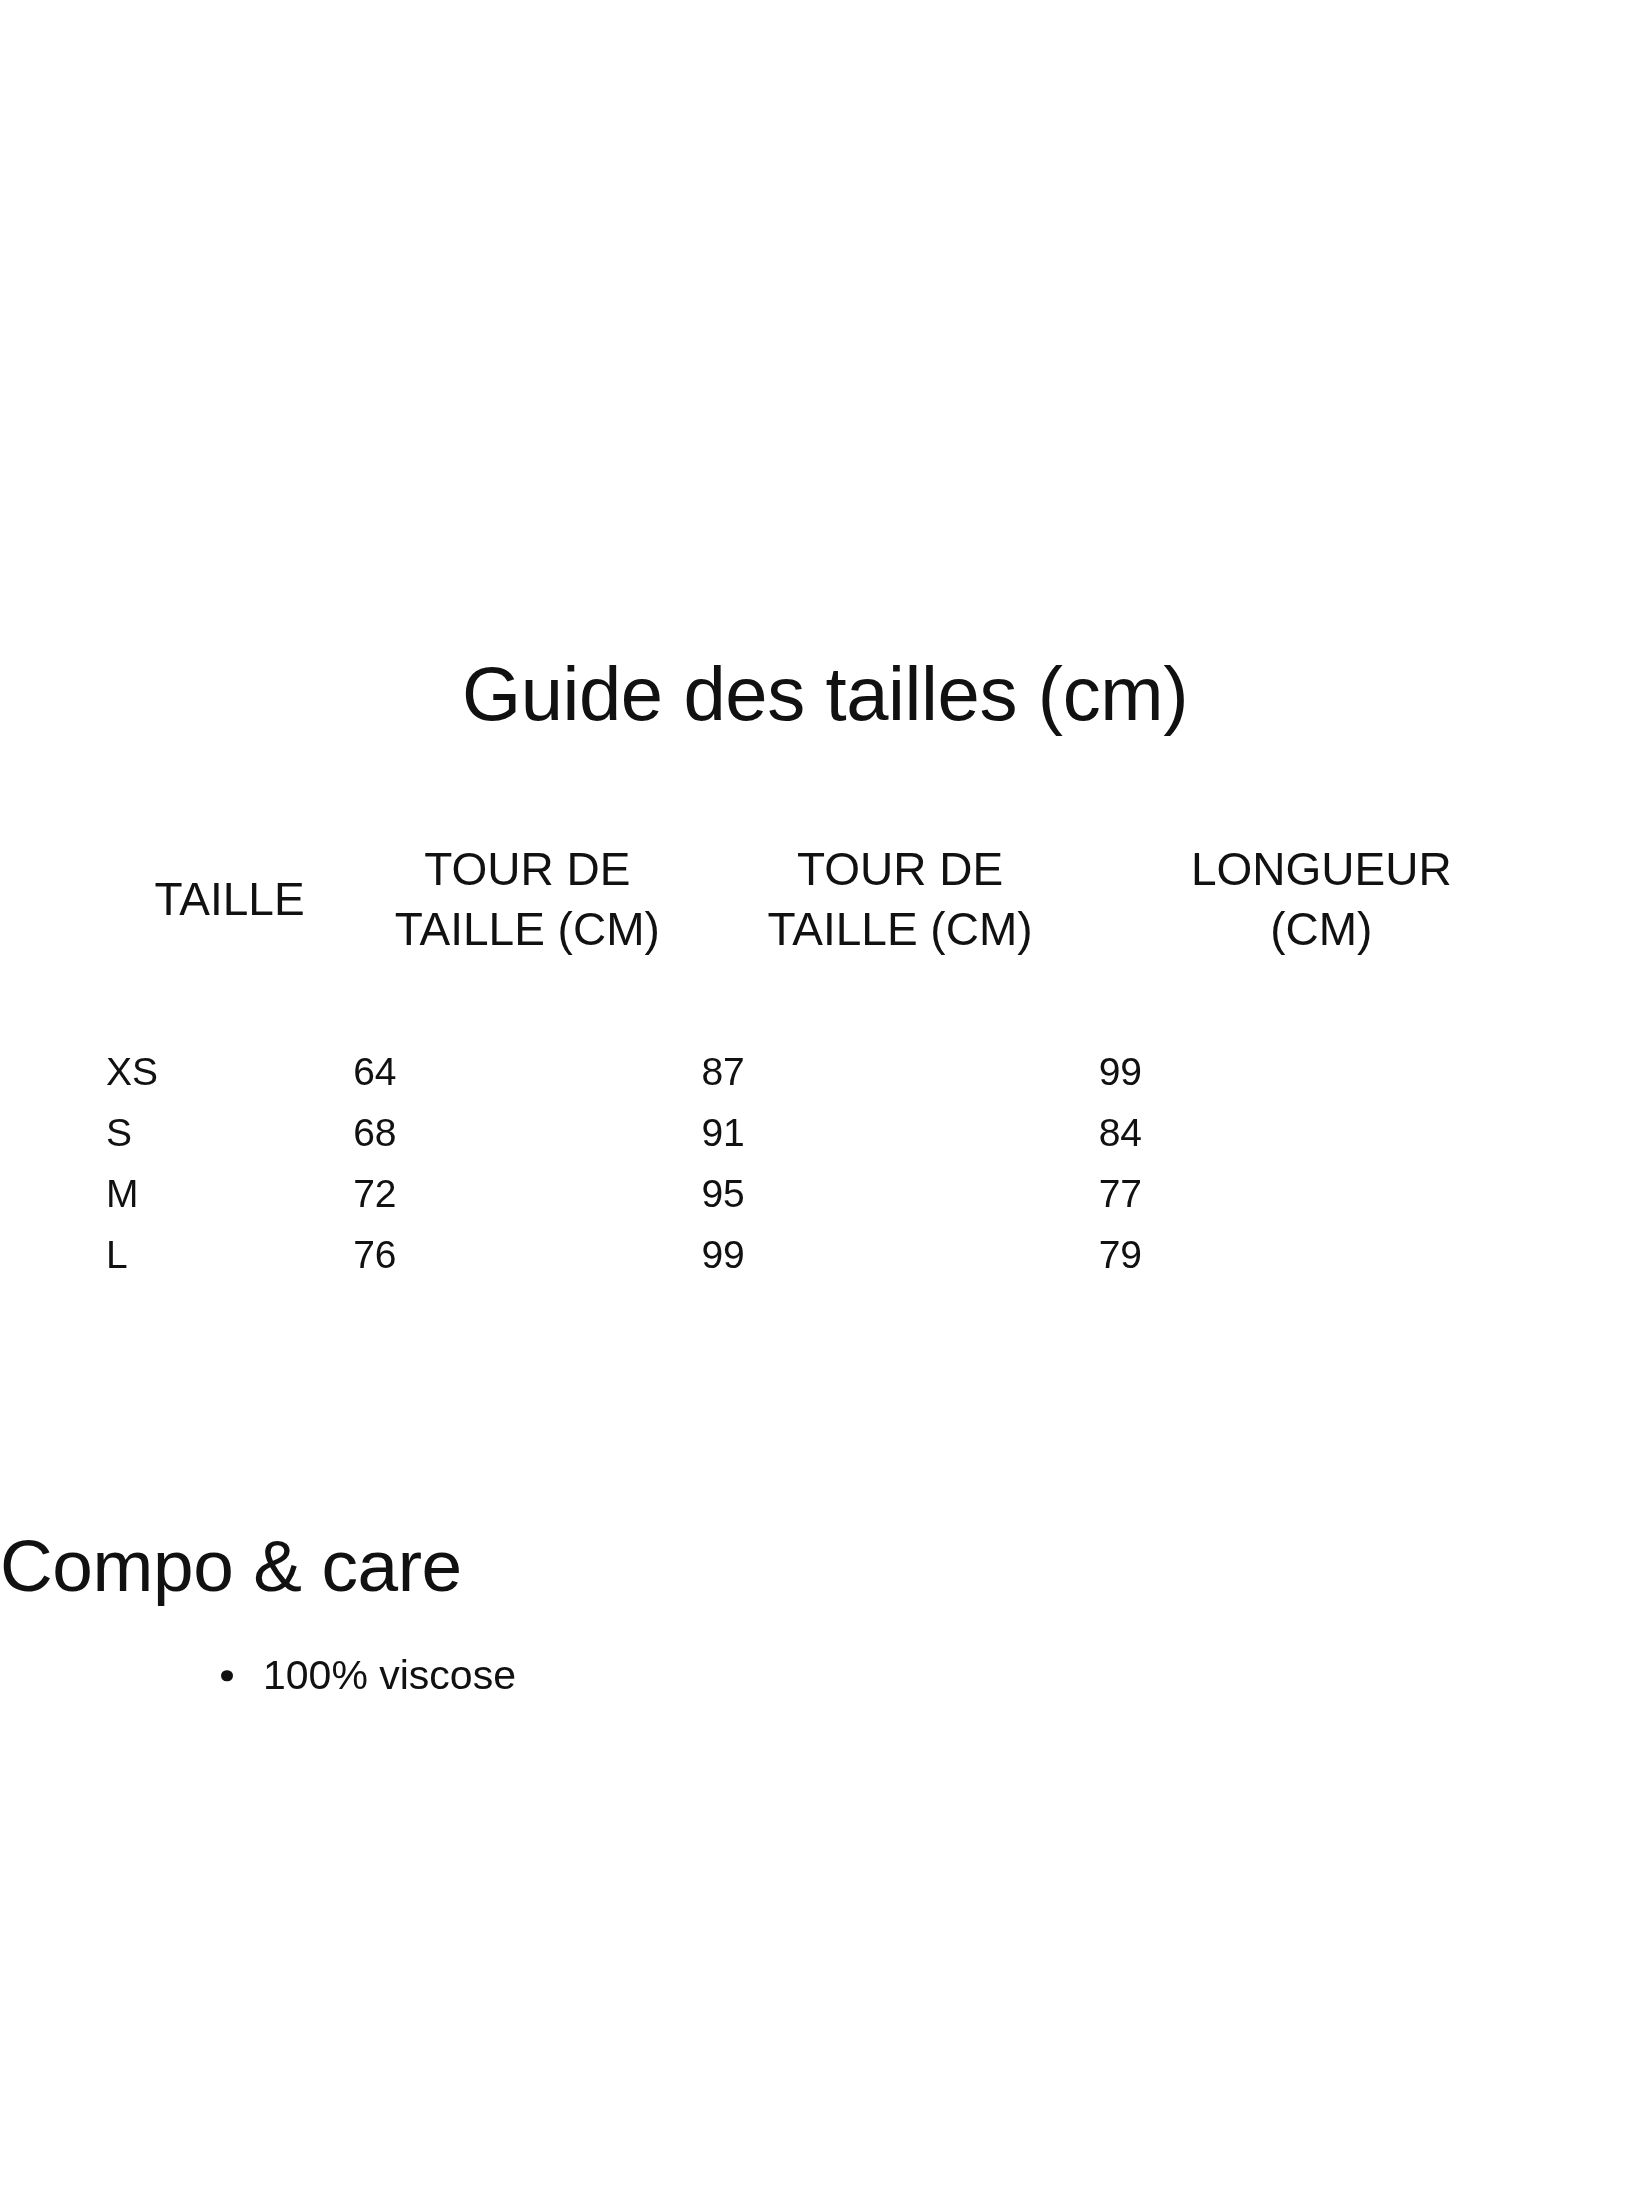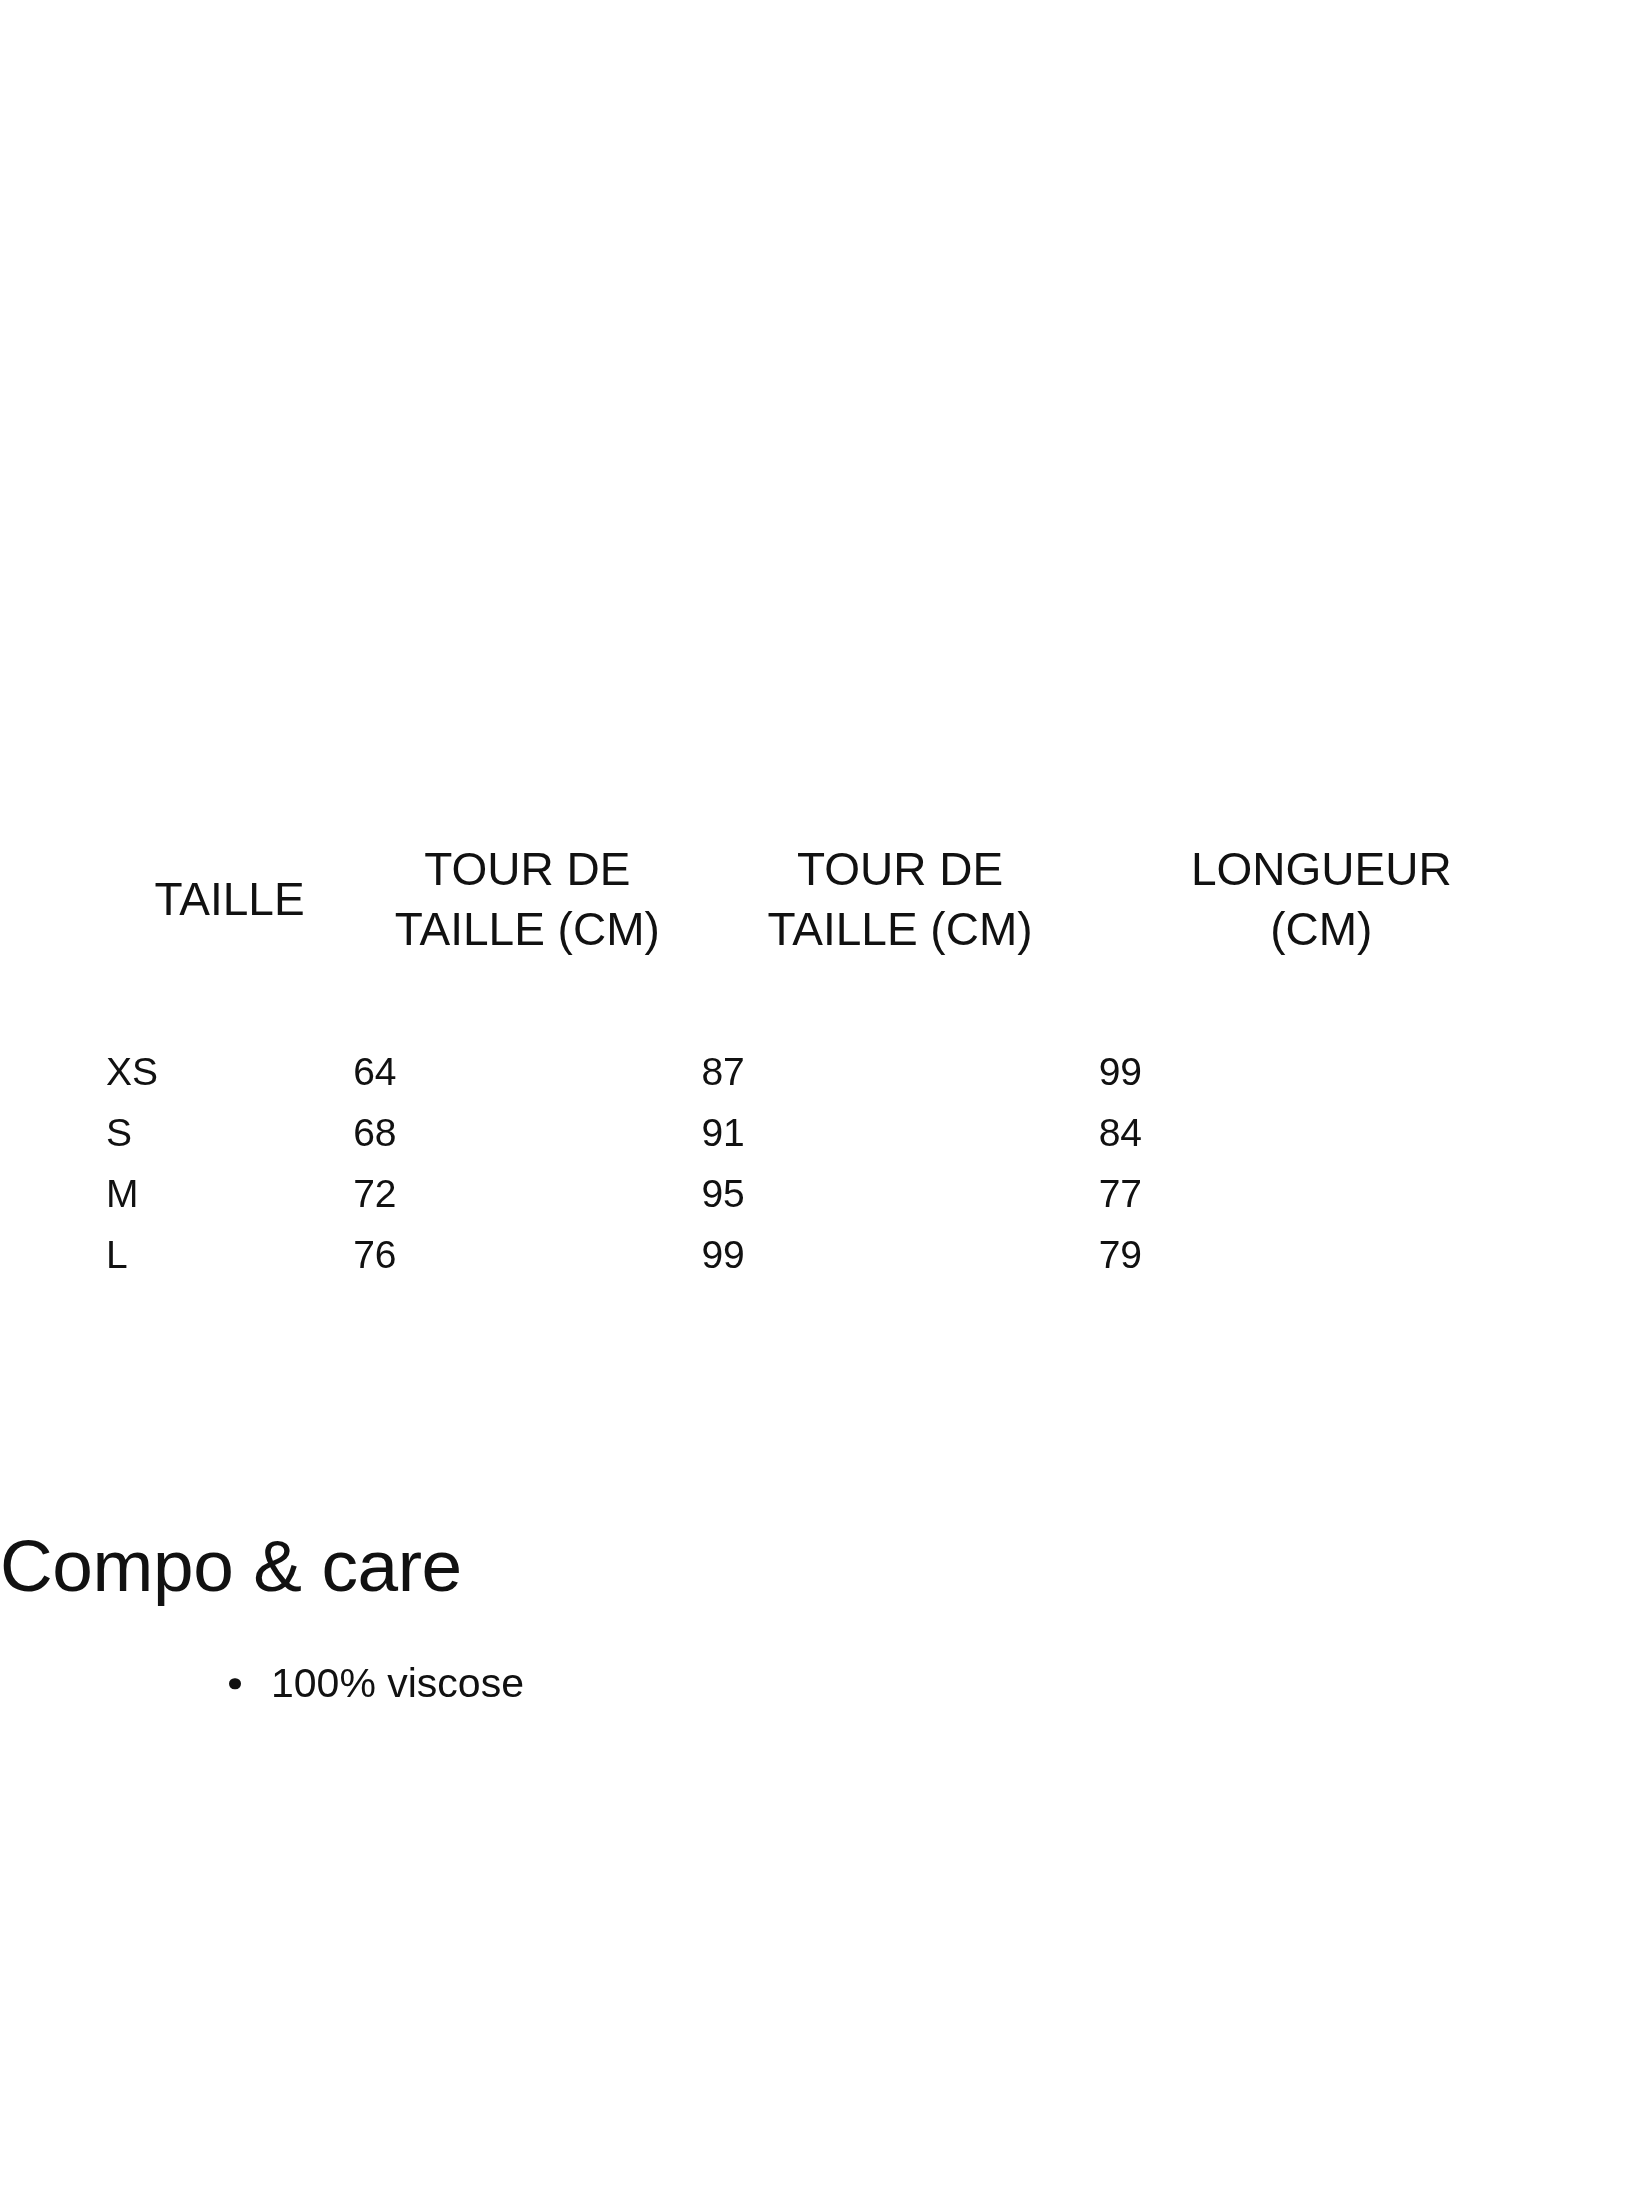--- a/index.html
+++ b/index.html
@@ -93,21 +93,21 @@
     font-weight: 400;
     letter-spacing: -0.4px;
     color: #111111;
     white-space: nowrap;
   }
 
   .care-list {
     position: absolute;
     left: 221px;
     top: 1643px;
-    margin: 8px;
+    margin: 0;
     padding: 0;
     list-style: none;
     text-align: right;
   }
   .care-list li {
     position: relative;
     padding-left: 42px;
     font-size: 41px;
     line-height: 1.60;
     font-weight: 400;
@@ -123,20 +123,21 @@
     height: 11.5px;
     border-radius: 50%;
     background: #111111;
   }
 </style>
 </head>
 <body>
 
 <div class="page">
 
+  <h1 class="size-guide-title">Guide des tailles (cm)</h1>
 
   <table class="size-table">
     <colgroup>
       <col class="c-size">
       <col class="c-waist">
       <col class="c-hip">
       <col class="c-length">
     </colgroup>
     <thead>
       <tr>

